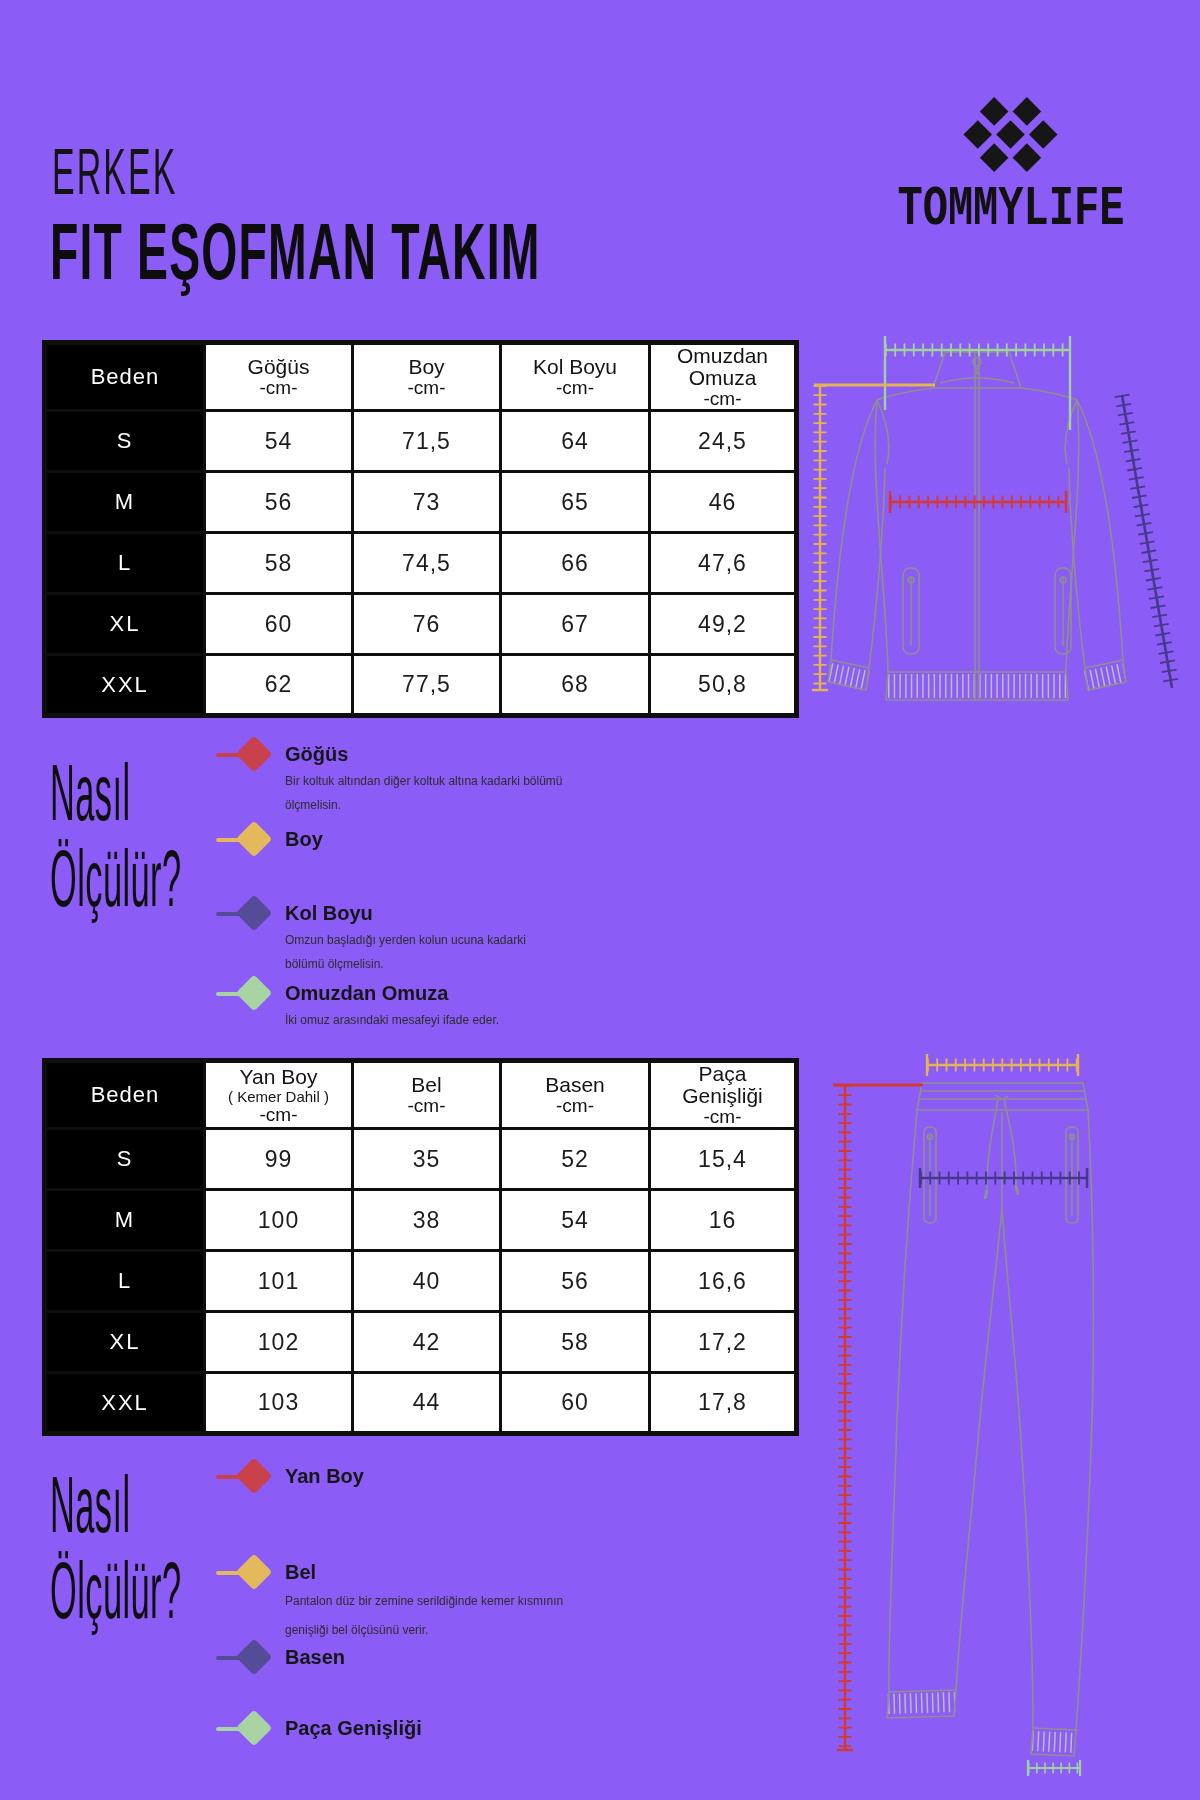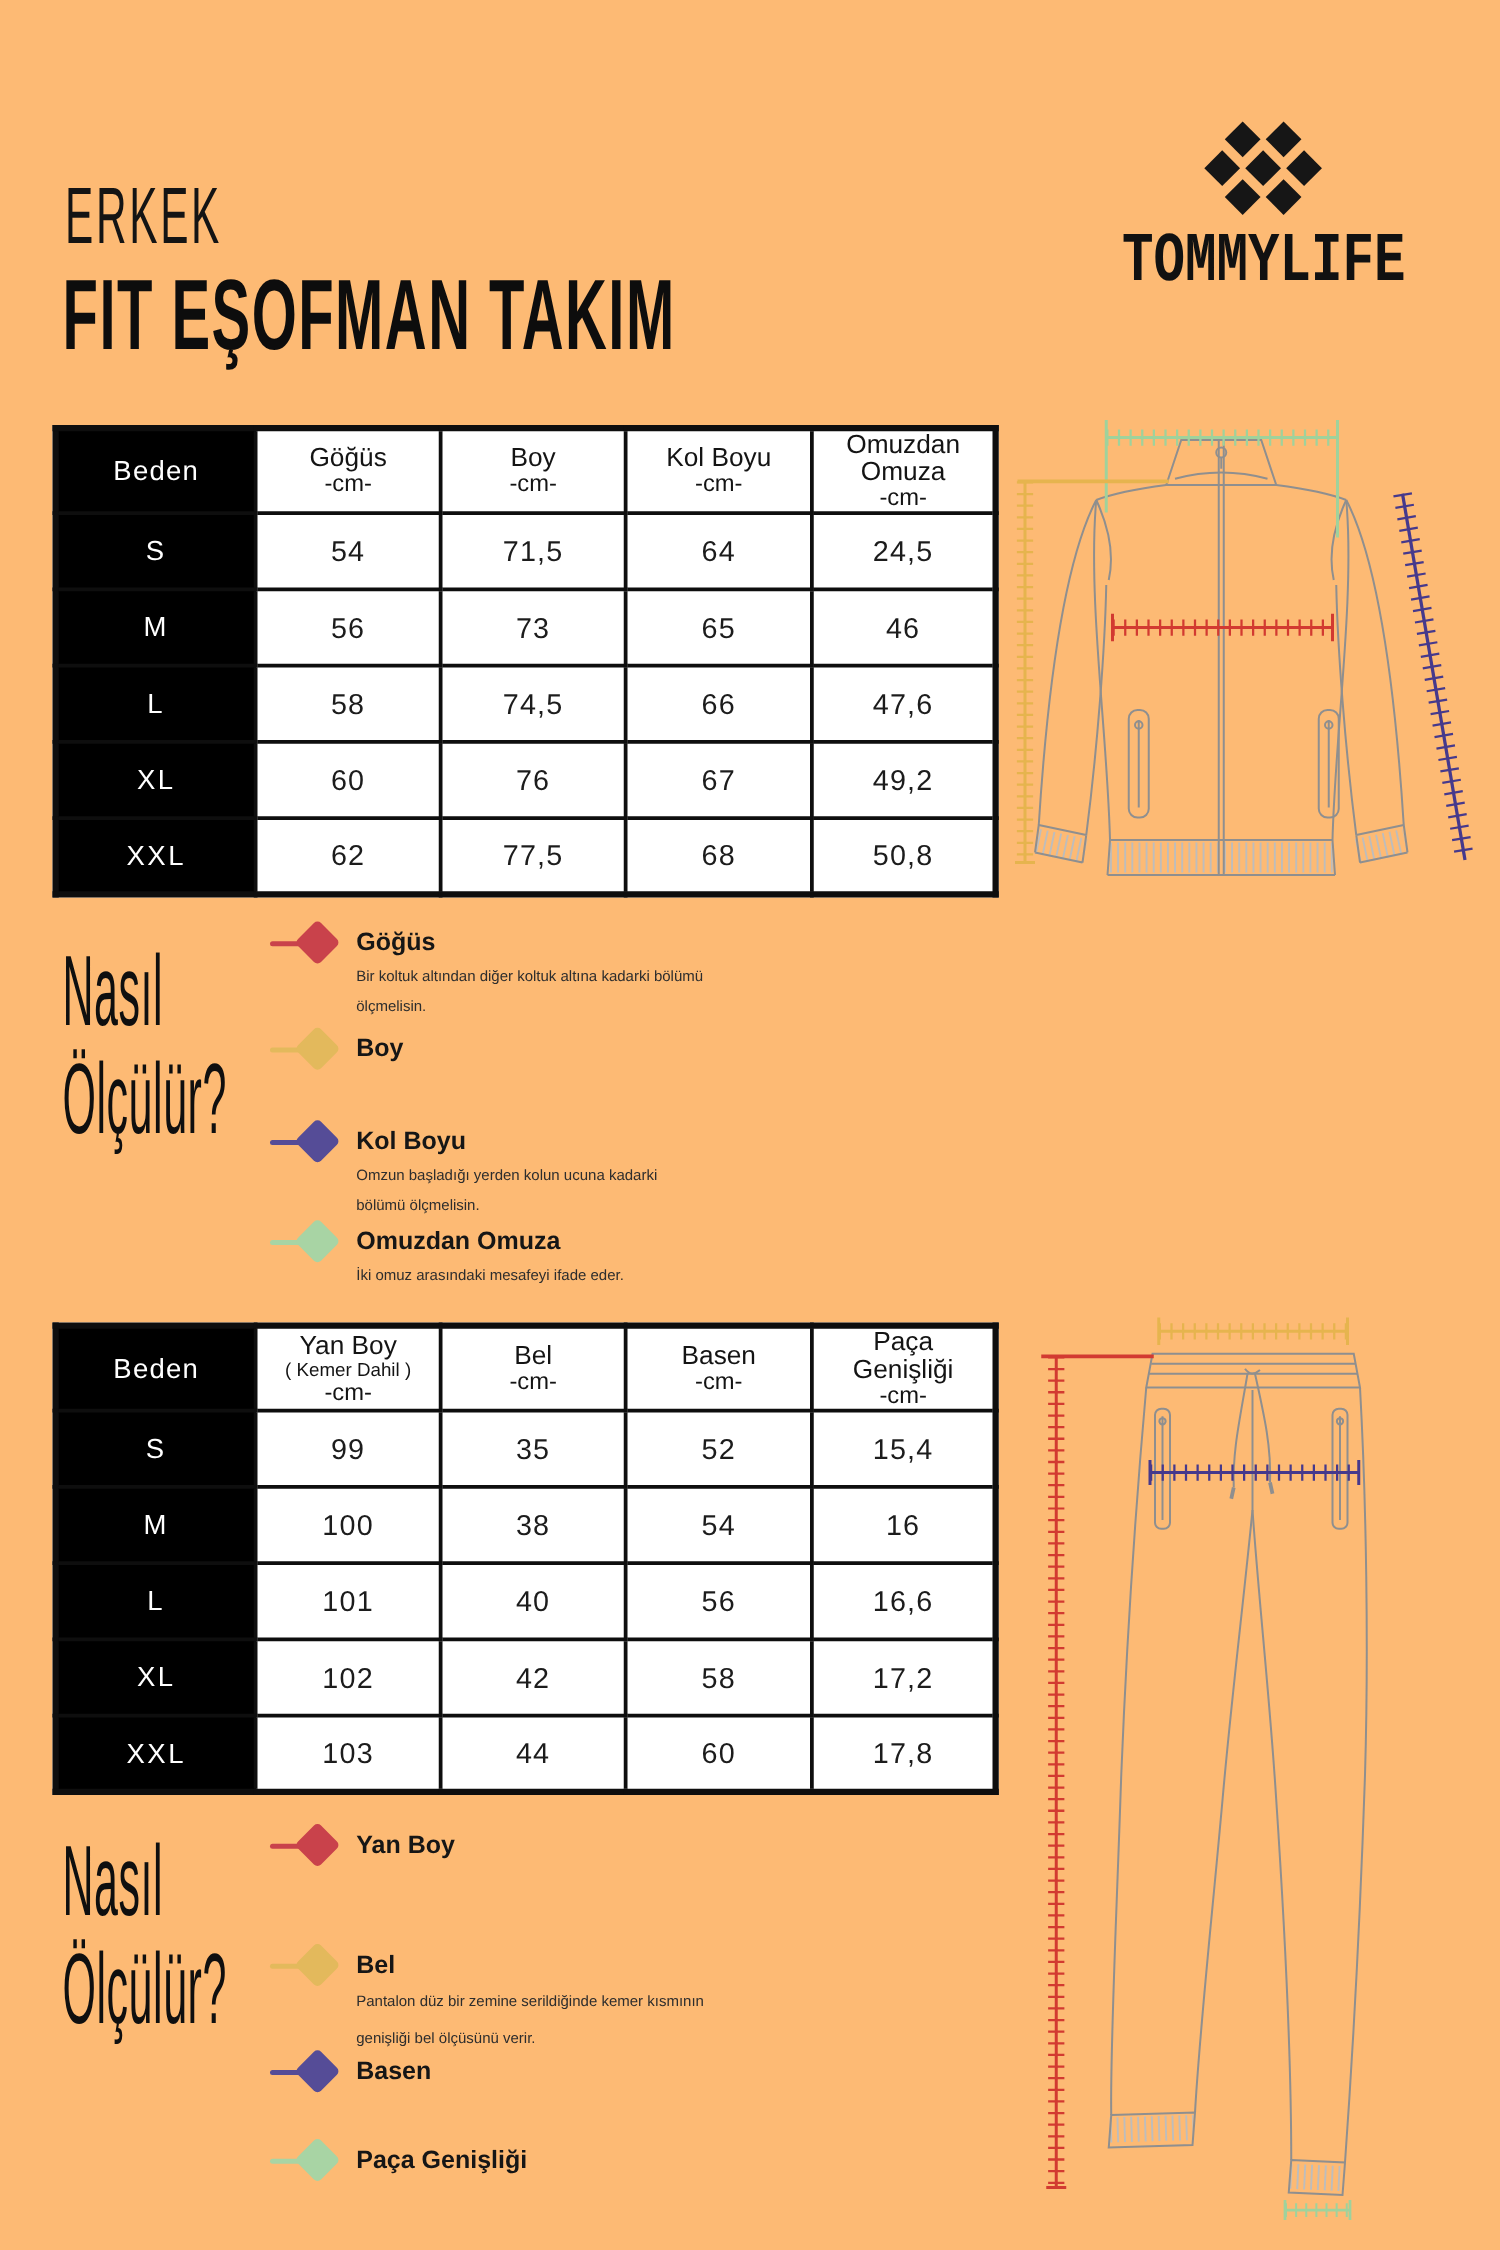--- a/index.html
+++ b/index.html
@@ -1,16 +1,16 @@
 <!DOCTYPE html>
 <html><head>
 <meta charset="utf-8">
 <style>
   html,body{margin:0;padding:0;background:#ffffff;}
-  #page-root{position:relative;width:1200px;height:1800px;background:#fdba74;overflow:hidden;
+  #page-root{position:relative;width:1200px;height:1800px;background:#8b5cf6;overflow:hidden;
              font-family:"Liberation Sans",sans-serif;color:#1a1a1a;}
 
   
   .category{position:absolute;left:52px;top:140px;font-size:64px;line-height:64px;font-weight:400;
             letter-spacing:4px;color:#141414;transform:scaleX(0.53);transform-origin:0 0;white-space:nowrap;}
   .page-title{position:absolute;left:50px;top:212px;font-size:80px;line-height:80px;font-weight:700;
               letter-spacing:2px;color:#0d0d0d;transform:scaleX(0.58);transform-origin:0 0;white-space:nowrap;}
   .brand{position:absolute;left:860px;top:96px;width:300px;text-align:left;font-family:Liberation Mono, monospace;}
   .brand svg{display:block;margin:0 auto;}
   .brand-name{margin-top:6px;font-size:56px;line-height:58px;font-weight:700;color:#111;

